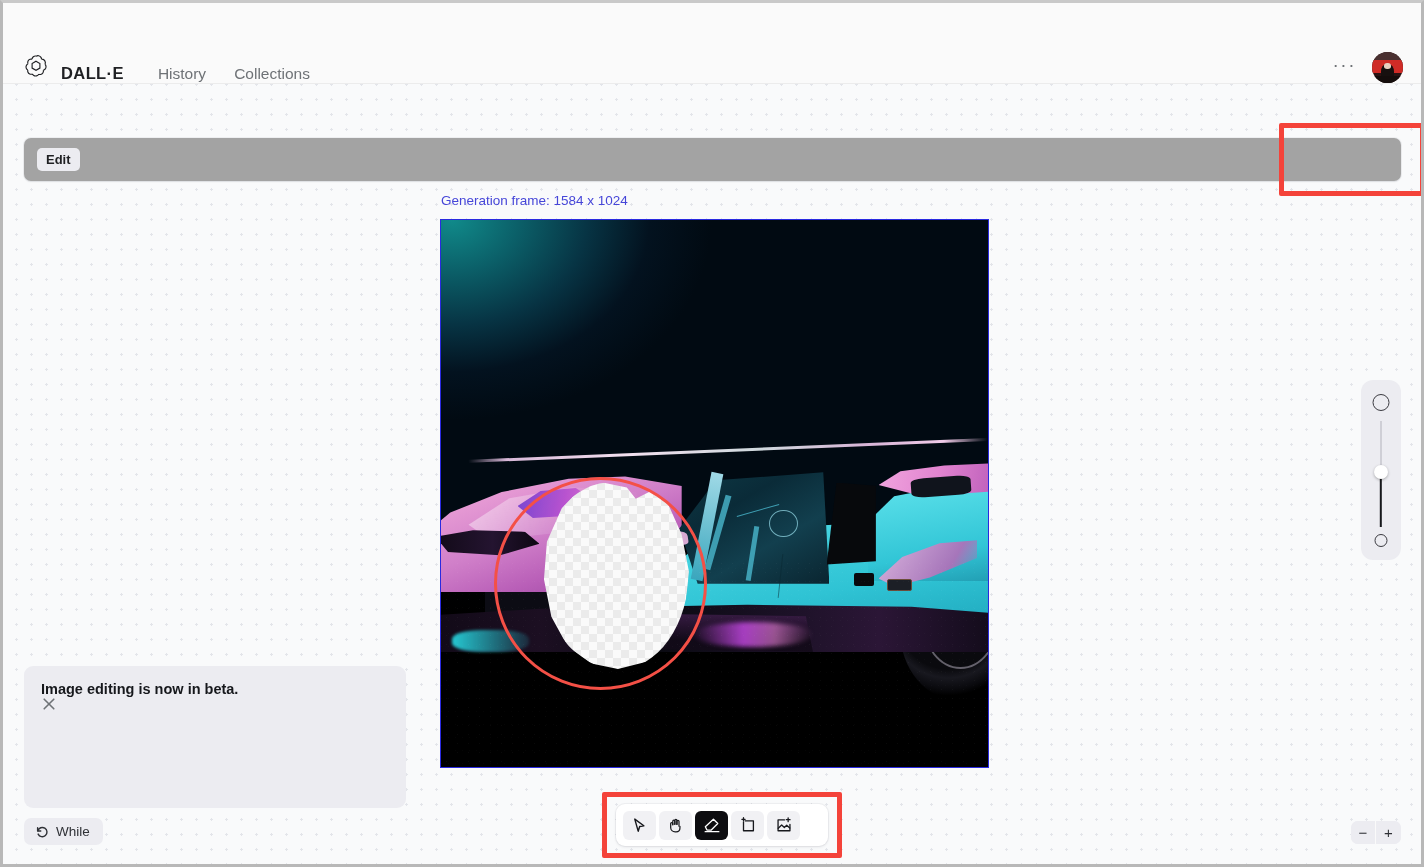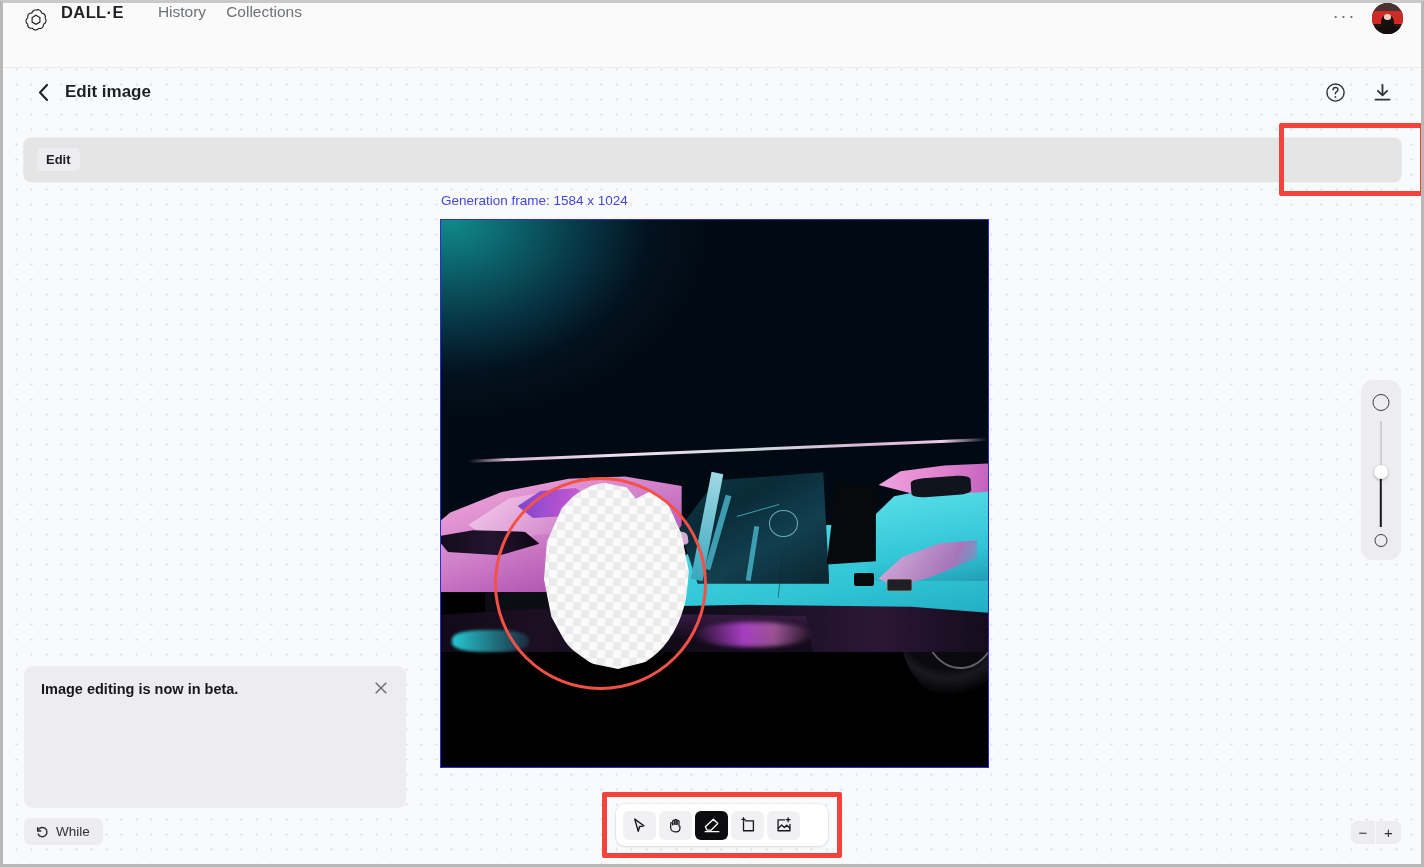--- a/index.html
+++ b/index.html
@@ -25,42 +25,42 @@
     border-left: 3px solid #b8b8b8;
     border-right: 3px solid #b8b8b8;
     border-bottom: 3px solid #b8b8b8;
     border-top: 3px solid #c9c9c9;
     overflow: hidden;
   }
 
   
   #topnav {
     position: absolute;
-    left: 0; top: 0;
+    left: 0; top: 16px;
     width: 1418px; height: 65px;
     background: #fafafa;
     border-bottom: 1px solid #ececec;
     display: flex;
-    align-items: flex-start;
+    align-items: flex-end;
     z-index: 40;
   }
   #logo-wrap {
     margin-left: 16px;
     width: 34px; height: 34px;
     display: flex; align-items: center; justify-content: center;
   }
   #brand {
     margin-left: 8px;
     font-size: 16.5px;
     font-weight: bold;
     letter-spacing: .4px;
     color: #1f2023;
   }
   .navlink {
-    margin-left: 20px;
+    margin-left: 28px;
     font-size: 15.5px;
     color: #6e7276;
     cursor: pointer;
   }
   #navlink-history { margin-left: 34px; }
   #nav-right {
     margin-left: auto;
     margin-right: 18px;
     display: flex;
     align-items: center;
@@ -128,21 +128,21 @@
     align-items: center;
     gap: 26px;
   }
   .hdr-icon { cursor: pointer; display: flex; align-items: center; }
 
   
   #prompt-bar {
     position: absolute;
     left: 21px; top: 135px;
     width: 1377px; height: 43px;
-    background: #e5e5e5;
+    background: #a3a3a3;
     border-radius: 7px;
     box-shadow: 0 1px 2px rgba(16,24,40,.07), 0 0 0 1px rgba(16,24,40,.05);
     display: flex;
     align-items: center;
     z-index: 30;
   }
   #edit-badge {
     margin-left: 13px;
     background: #ececf1;
     color: #1f2023;
@@ -473,21 +473,21 @@
   
   #beta-panel {
     position: absolute;
     left: 21px; top: 663px;
     width: 382px; height: 142px;
     background: #ececf1;
     border-radius: 9px;
     padding: 15px 17px 0 17px;
     z-index: 35;
   }
-  #beta-title-row { display: flex; align-items: flex-start; }
+  #beta-title-row { display: flex; align-items: flex-start; flex-direction: column; }
   #beta-title {
     font-size: 14.5px; font-weight: bold; color: #16181c;
     flex: 1;
   }
   #beta-close { cursor: pointer; margin-top: -1px; }
   #beta-p1, #beta-p2 {
     font-size: 14px;
     color: #52565c;
     line-height: 19.5px;
     margin-top: 12px;
@@ -575,44 +575,20 @@
       <div id="avatar">
         <div class="av-sky"></div>
         <div class="av-red"></div>
         <div class="av-body"></div>
         <div class="av-face"></div>
         <div class="av-dark"></div>
       </div>
     </div>
   </div>
 
-  <div id="subheader">
-    <div id="back-btn">
-      <svg width="13" height="19" viewBox="0 0 13 19" fill="none" stroke="#1f2023" stroke-width="2.1" stroke-linecap="round" stroke-linejoin="round">
-        <path d="M10 2 3 9.5 10 17"></path>
-      </svg>
-    </div>
-    <div id="page-title">Edit image</div>
-    <div id="subheader-right">
-      <div class="hdr-icon">
-        <svg width="21" height="21" viewBox="0 0 22 22" fill="none" stroke="#2f3136" stroke-width="1.5">
-          <circle cx="11" cy="11" r="9"></circle>
-          <path d="M8.4 8.2c0-1.5 1.2-2.4 2.6-2.4 1.5 0 2.6 .9 2.6 2.3 0 1.3-.9 1.8-1.7 2.3-.7 .4-1 .8-1 1.6v .4" stroke-linecap="round"></path>
-          <circle cx="10.9" cy="15.6" r=".95" fill="#2f3136" stroke="none"></circle>
-        </svg>
-      </div>
-      <div class="hdr-icon">
-        <svg width="21" height="21" viewBox="0 0 22 22" fill="none" stroke="#2f3136" stroke-width="1.9" stroke-linecap="round" stroke-linejoin="round">
-          <path d="M11 3v10"></path>
-          <path d="M6.2 9.2 11 14l4.8-4.8"></path>
-          <path d="M3.6 18.4h14.8"></path>
-        </svg>
-      </div>
-    </div>
-  </div>
 
   <div id="prompt-bar">
     <div id="edit-badge">Edit</div>
   </div>
 
   <div id="frame-label">Generation frame: 1584 x 1024</div>
 
   <div id="image-frame">
     <div id="art">
       <div class="sky"></div>

